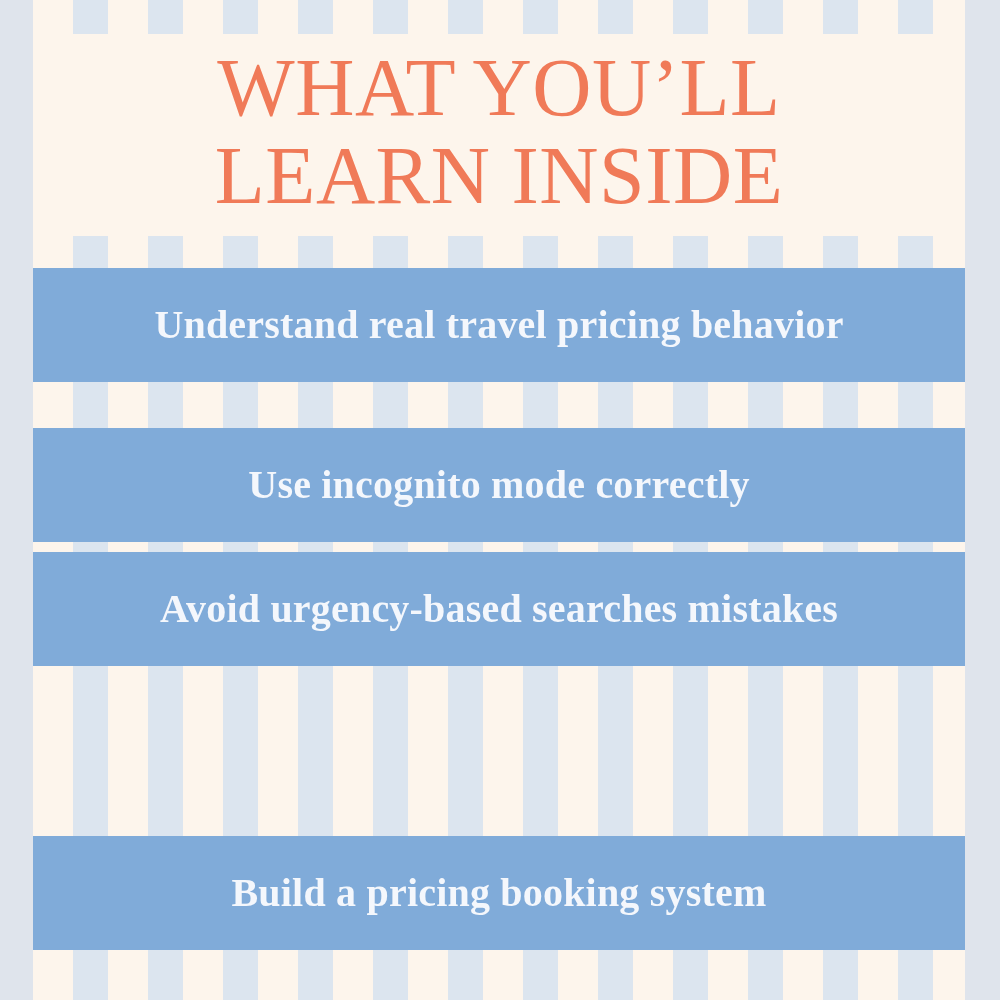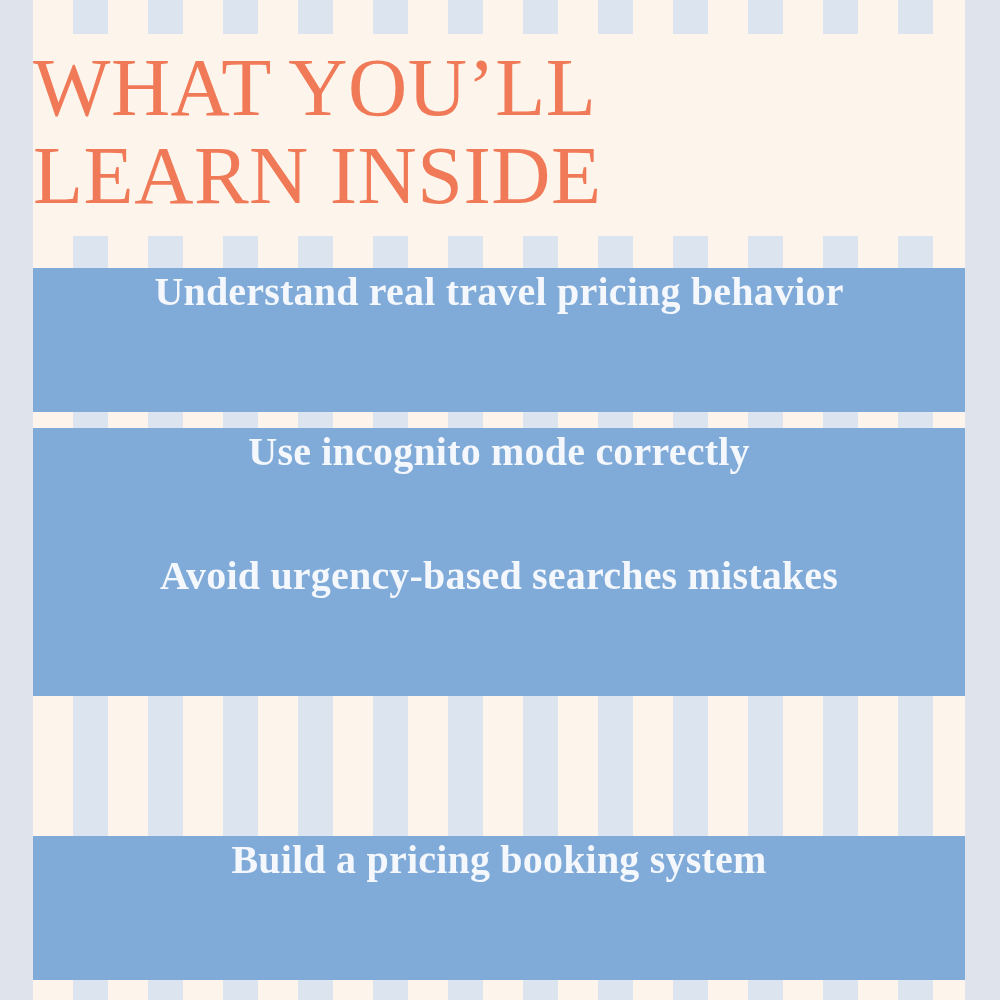--- a/index.html
+++ b/index.html
@@ -47,20 +47,21 @@
     width: 932px;
     height: 202px;
     background: #fdf5ec;
   }
 
   .title-block {
     position: absolute;
     left: 33px;
     top: 44px;
     width: 932px;
+    text-align: center;
     z-index: 3;
   }
 
   .title-line {
     display: block;
     color: #f07a58;
     font-family: "Liberation Serif", serif;
     font-weight: 400;
     font-size: 82px;
     line-height: 88px;
@@ -74,23 +75,24 @@
     top: 0;
     width: 1000px;
     height: 1000px;
     z-index: 2;
   }
 
   .bar {
     position: absolute;
     left: 33px;
     width: 932px;
-    height: 144px;
+    height: 114px;
     background: #80abd9;
     display: flex;
+    align-items: center;
     justify-content: center;
   }
 
   .bar-1 { top: 268px; }
   .bar-2 { top: 428px; }
   .bar-3 { top: 552px; }
   .bar-4 { top: 694px; }
   .bar-5 { top: 836px; }
 
   .bar-label {

